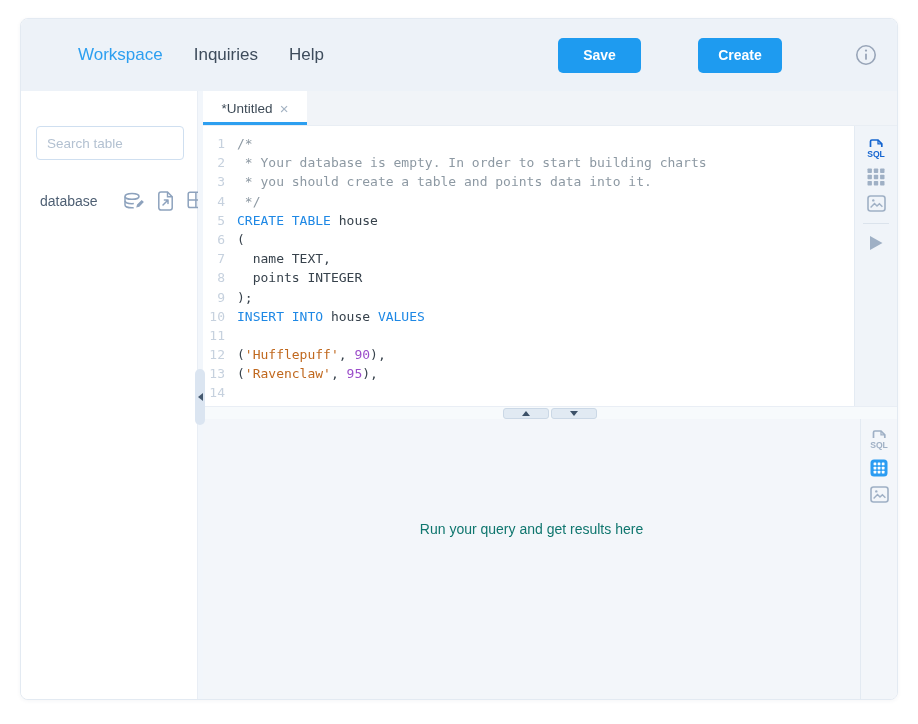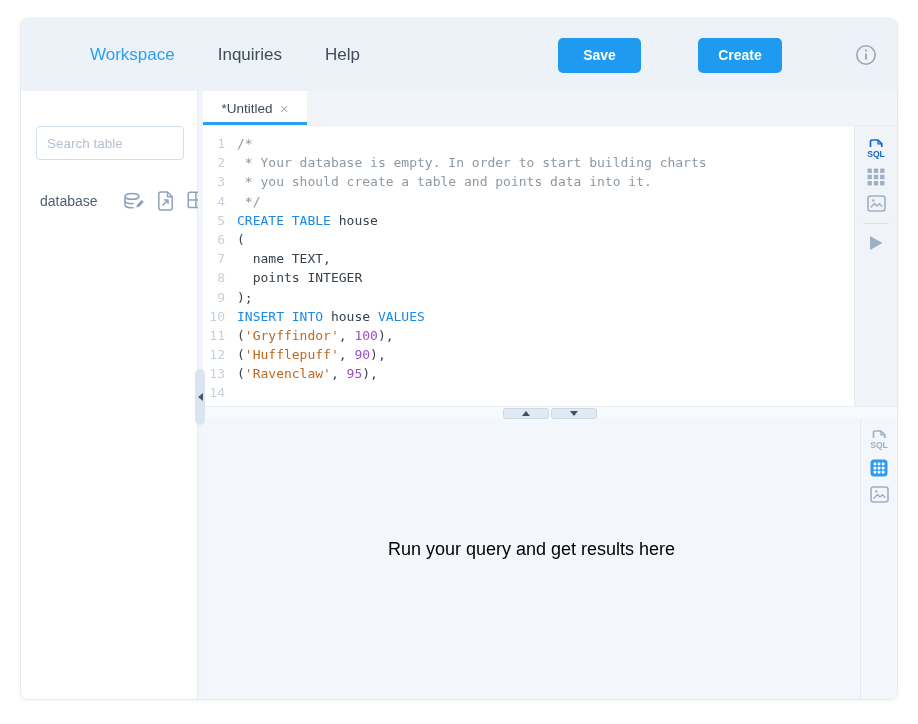--- a/index.html
+++ b/index.html
@@ -18,21 +18,21 @@
   html,body{width:918px;height:724px;background:#ffffff;font-family:"Liberation Sans",sans-serif;overflow:hidden;}
   .app-panel{
     position:absolute;left:20px;top:18px;width:878px;height:682px;
     background:#fff;border:1px solid #e3eaf2;border-radius:8px;
     box-shadow:0 1px 4px rgba(40,60,90,0.05);
     display:flex;flex-direction:column;overflow:hidden;
   }
   
   .hdr{height:72px;flex:0 0 72px;background:var(--header-bg);display:flex;align-items:center;padding:0 20px 0 57px;}
   .nav{display:flex;align-items:center;gap:31px;}
-  .nav a{font-size:17px;color:#3e4c5c;text-decoration:none;cursor:pointer;margin-left:12px;}
+  .nav a{font-size:17px;color:#3e4c5c;text-decoration:none;cursor:pointer;}
   .nav a.active{color:var(--link-blue);}
   .hdr-actions{margin-left:auto;display:flex;align-items:center;gap:42px;}
   .btn{border:none;border-radius:5px;background:var(--accent-blue);color:#fff;font-family:"Liberation Sans",sans-serif;
        font-size:14px;font-weight:700;height:35px;cursor:pointer;}
   .btn.save{width:83px;margin-right:15px;}
   .btn.create{width:84px;margin-right:31px;}
   .info-wrap{width:22px;height:22px;display:flex;align-items:center;justify-content:center;cursor:pointer;}
   
   .body-row{flex:1;display:flex;min-height:0;position:relative;}
   .sidebar{width:177px;flex:0 0 177px;background:#fff;border-right:1px solid #e9eef5;padding:35px 13px 0 15px;}
@@ -74,21 +74,21 @@
   
   .h-split{height:13px;flex:0 0 13px;background:#f7fafc;border-top:1px solid #e9eef5;
       display:flex;justify-content:center;align-items:center;gap:2px;}
   .split-btn{width:46px;height:11px;background:#e1eaf3;border:1px solid #cbd8e6;border-radius:3px;
       display:flex;align-items:center;justify-content:center;cursor:pointer;}
   .tri-up{width:0;height:0;border-left:4.5px solid transparent;border-right:4.5px solid transparent;border-bottom:5px solid #3c5168;}
   .tri-down{width:0;height:0;border-left:4.5px solid transparent;border-right:4.5px solid transparent;border-top:5px solid #3c5168;}
   
   .results-pane{flex:1;display:flex;background:var(--results-bg);min-height:0;}
   .results-msg-area{flex:1;position:relative;}
-  .results-msg{position:absolute;top:102px;left:0;right:0;text-align:center;font-size:18px;color:#000000;margin-top:18px;}
+  .results-msg{position:absolute;top:102px;left:0;right:0;text-align:center;font-size:14px;color:#0f766e;}
 </style>
 </head>
 <body>
 
 <div class="app-panel">
 
   <div class="hdr">
     <div class="nav">
       <a class="active">Workspace</a>
       <a>Inquiries</a>
@@ -192,21 +192,20 @@
               <div class="code-line">
                 <span class="ln">9</span>
                 <span class="cd"><span class="tok-pln">);</span></span>
               </div>
               <div class="code-line">
                 <span class="ln">10</span>
                 <span class="cd"><span class="tok-key">INSERT INTO</span><span class="tok-pln"> house </span><span class="tok-key">VALUES</span></span>
               </div>
               <div class="code-line">
                 <span class="ln">11</span>
-                <span class="cd"><span class="tok-pln">(</span><span class="tok-str">'Gryffindor'</span><span class="tok-pln">, </span><span class="tok-num">100</span><span class="tok-pln">),</span></span>
               </div>
               <div class="code-line">
                 <span class="ln">12</span>
                 <span class="cd"><span class="tok-pln">(</span><span class="tok-str">'Hufflepuff'</span><span class="tok-pln">, </span><span class="tok-num">90</span><span class="tok-pln">),</span></span>
               </div>
               <div class="code-line">
                 <span class="ln">13</span>
                 <span class="cd"><span class="tok-pln">(</span><span class="tok-str">'Ravenclaw'</span><span class="tok-pln">, </span><span class="tok-num">95</span><span class="tok-pln">),</span></span>
               </div>
               <div class="code-line">

